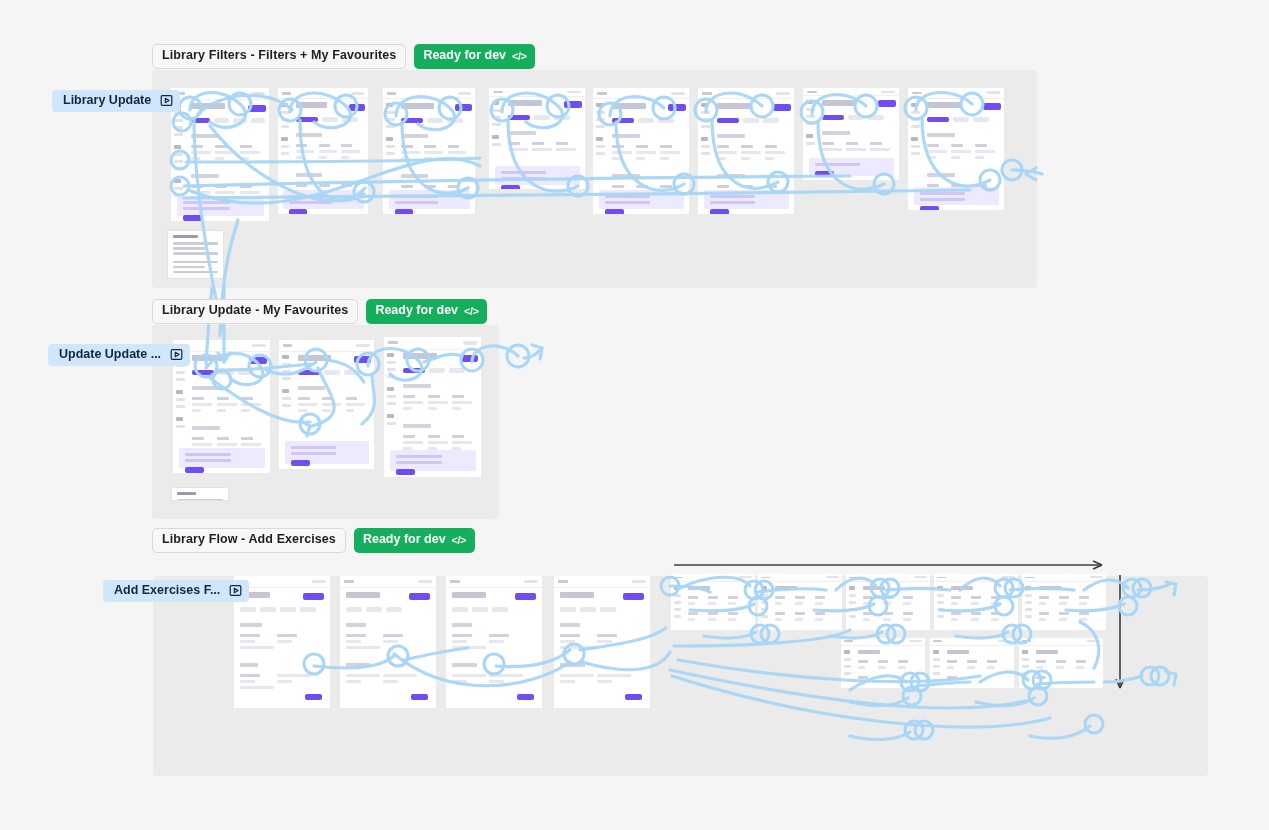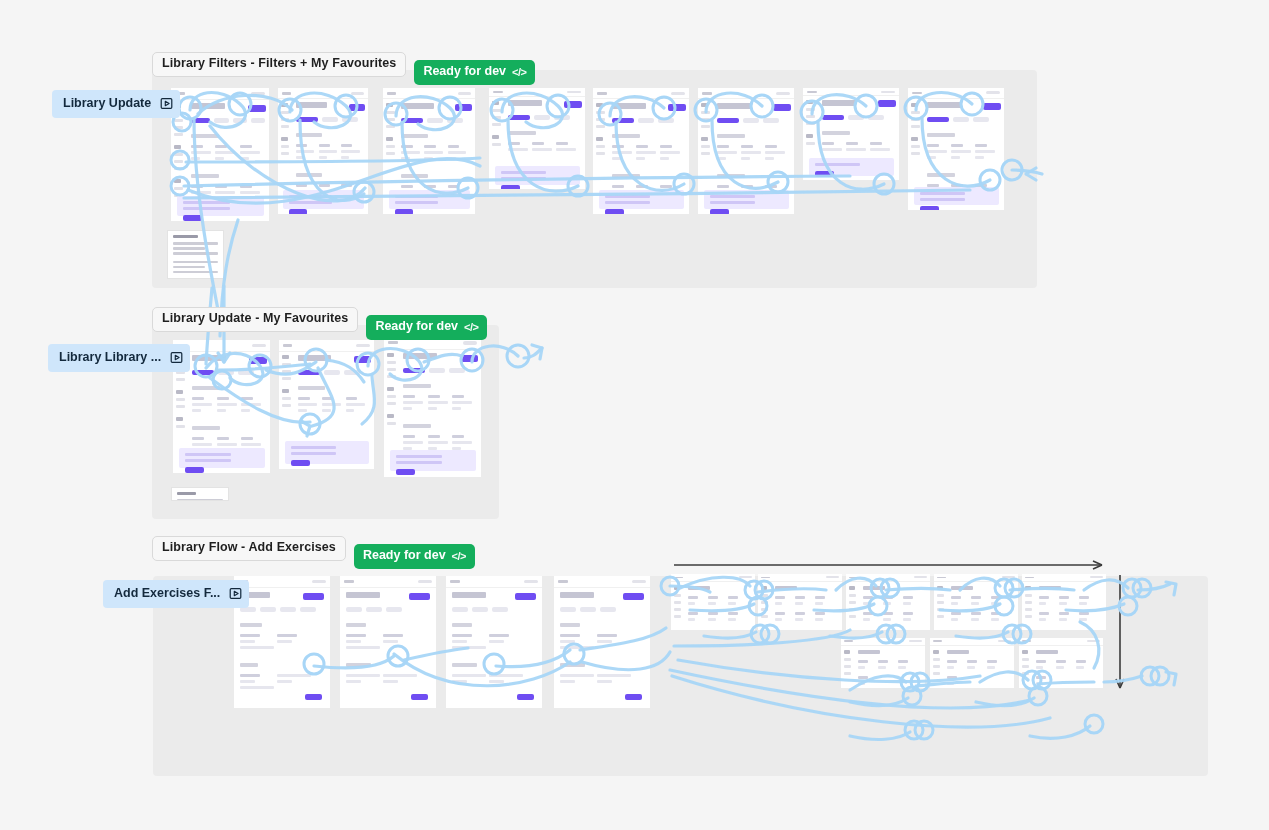--- a/index.html
+++ b/index.html
@@ -43,21 +43,20 @@
     align-items: center;
     gap: 6px;
     background: #14ae5c;
     color: #ffffff;
     border-radius: 5px;
     font-size: 12.5px;
     font-weight: bold;
     padding: 5px 9px 6px;
     white-space: nowrap;
     line-height: 1.1;
-    margin-top: 16px;
   }
   .dev-badge .code-glyph {
     font-size: 11px;
     font-weight: bold;
     letter-spacing: -.5px;
     opacity: .95;
   }
 
   .section-panel {
     position: absolute;
@@ -70,21 +69,21 @@
   
   .proto-chip {
     position: absolute;
     display: flex;
     align-items: center;
     gap: 9px;
     background: #cfe6fb;
     border-radius: 4px;
     padding: 4px 7px 5px 11px;
     z-index: 60;
-    height: 28px;
+    height: 22px;
   }
   .proto-chip .chip-label {
     color: #13293d;
     font-size: 12.5px;
     font-weight: bold;
     white-space: nowrap;
     line-height: 1;
   }
   .proto-chip .chip-icon { width: 13px; height: 13px; display:block; }
 
@@ -1638,21 +1637,21 @@
 
   <div class="proto-chip" style="left:52px; top:90px;">
     <span class="chip-label">Library Update</span>
     <svg class="chip-icon" viewBox="0 0 16 16">
       <rect x="1.5" y="2" width="13" height="12" rx="1.4" fill="none" stroke="#13293d" stroke-width="1.5"></rect>
       <path d="M6.5 5.2 L11.2 8 L6.5 10.8 Z" fill="none" stroke="#13293d" stroke-width="1.4" stroke-linejoin="round"></path>
     </svg>
   </div>
 
   <div class="proto-chip" style="left:48px; top:344px;">
-    <span class="chip-label">Library Library ...</span>
+    <span class="chip-label">Update Update ...</span>
     <svg class="chip-icon" viewBox="0 0 16 16">
       <rect x="1.5" y="2" width="13" height="12" rx="1.4" fill="none" stroke="#13293d" stroke-width="1.5"></rect>
       <path d="M6.5 5.2 L11.2 8 L6.5 10.8 Z" fill="none" stroke="#13293d" stroke-width="1.4" stroke-linejoin="round"></path>
     </svg>
   </div>
 
   <div class="proto-chip" style="left:103px; top:580px;">
     <span class="chip-label">Add Exercises F...</span>
     <svg class="chip-icon" viewBox="0 0 16 16">
       <rect x="1.5" y="2" width="13" height="12" rx="1.4" fill="none" stroke="#13293d" stroke-width="1.5"></rect>

